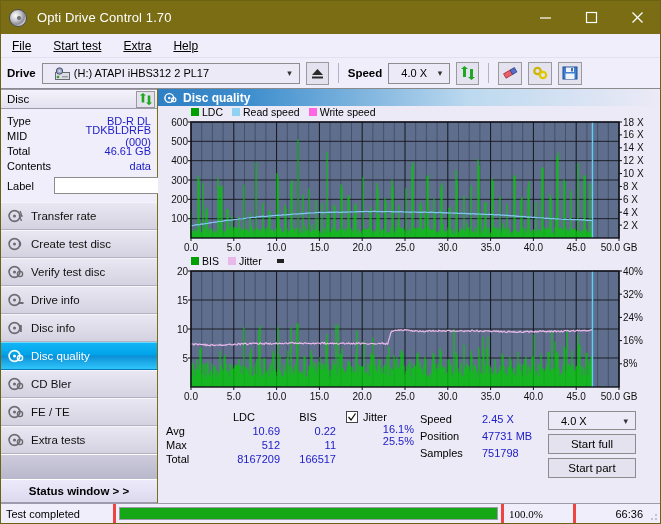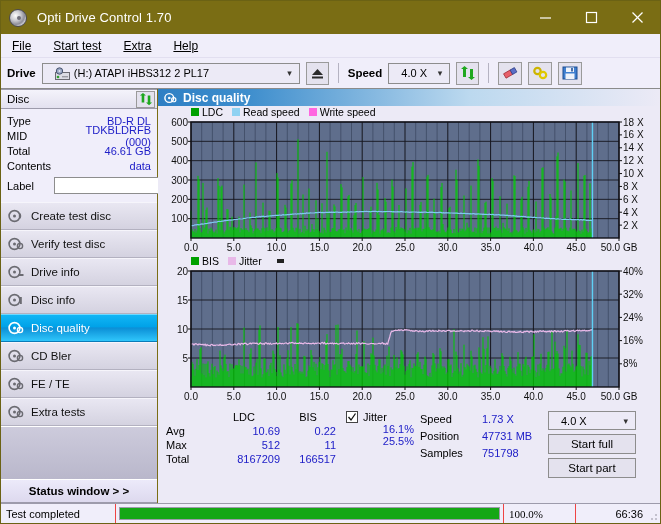--- a/index.html
+++ b/index.html
@@ -137,21 +137,21 @@
   .sbtn{
     width:88px;height:20px;background:#e4e2ee;border:1px solid #8d8d8d;
     display:flex;align-items:center;justify-content:center;font-size:11.5px;text-align:center;
   }
   .sr-combo{width:88px;height:19px;}
   
   .statusbar{
     height:20px; flex:0 0 auto; display:flex; align-items:stretch;
     border-top:1px solid #9d9bab; background:#f0eefa; font-size:11px;
   }
-  .sb-cell{display:flex;align-items:center;padding:0 5px;border-right:1px solid #ef4444;}
+  .sb-cell{display:flex;align-items:center;padding:0 5px;border-right:3px solid #ef4444;}
   .sb-msg{width:115px;}
   .sb-prog{flex:1 1 auto;display:flex;align-items:center;padding:2px 3px;}
   .progbar{flex:1 1 auto;height:13px;background:#fff;border:1px solid #9d9bab;}
   .progfill{height:100%;background:#15a715;}
   .sb-pct{width:72px;font-family:Liberation Serif, serif;}
   .sb-time{width:72px;justify-content:flex-end;border-right:0;}
   .grip{width:12px;display:flex;align-items:flex-end;justify-content:flex-end;padding:0 2px 2px 0;}
 </style>
 </head>
 <body>
@@ -279,20 +279,28 @@
           <span class="cd-btn">
             <svg width="14" height="14" viewBox="0 0 14 14">
               <circle cx="7" cy="7" r="6" fill="#d8d06a" stroke="#8a8230"></circle>
               <circle cx="7" cy="7" r="2" fill="#f2f0e0" stroke="#8a8230" stroke-width="0.6"></circle>
             </svg>
           </span>
         </div>
       </div>
 
       <div class="navlist">
+        <div class="navitem">
+          <svg class="nav-icon" viewBox="0 0 16 14">
+            <circle cx="6.5" cy="7" r="5.4" fill="none" stroke="#6b6b72" stroke-width="1.6"></circle>
+            <circle cx="6.5" cy="7" r="1.5" fill="#6b6b72"></circle>
+            <path d="M12 2 L14 7 L11.5 7 L13.5 12" stroke="#6b6b72" stroke-width="1.3" fill="none"></path>
+          </svg>
+          <span>Transfer rate</span>
+        </div>
         <div class="navitem">
           <svg class="nav-icon" viewBox="0 0 16 14">
             <circle cx="6.5" cy="7" r="5.4" fill="none" stroke="#6b6b72" stroke-width="1.6"></circle>
             <circle cx="6.5" cy="7" r="1.5" fill="#6b6b72"></circle>
             <path d="M12 10 q2.5 -3 0 -6 q-2.5 3 0 6 z" fill="#6b6b72"></path>
           </svg>
           <span>Create test disc</span>
         </div>
         <div class="navitem">
           <svg class="nav-icon" viewBox="0 0 16 14">
@@ -629,21 +637,21 @@
           <div class="jit-val">25.5%</div>
         </div>
 
         <div class="stat-right">
           <div class="sr-labels">
             <div>Speed</div>
             <div>Position</div>
             <div>Samples</div>
           </div>
           <div class="sr-vals">
-            <div>1.73 X</div>
+            <div>2.45 X</div>
             <div>47731 MB</div>
             <div>751798</div>
           </div>
           <div class="sr-ctrl">
             <div class="combo sr-combo">
               <span class="combo-txt">4.0 X</span>
               <span class="caret">▾</span>
             </div>
             <div class="sbtn">Start full</div>
             <div class="sbtn">Start part</div>

